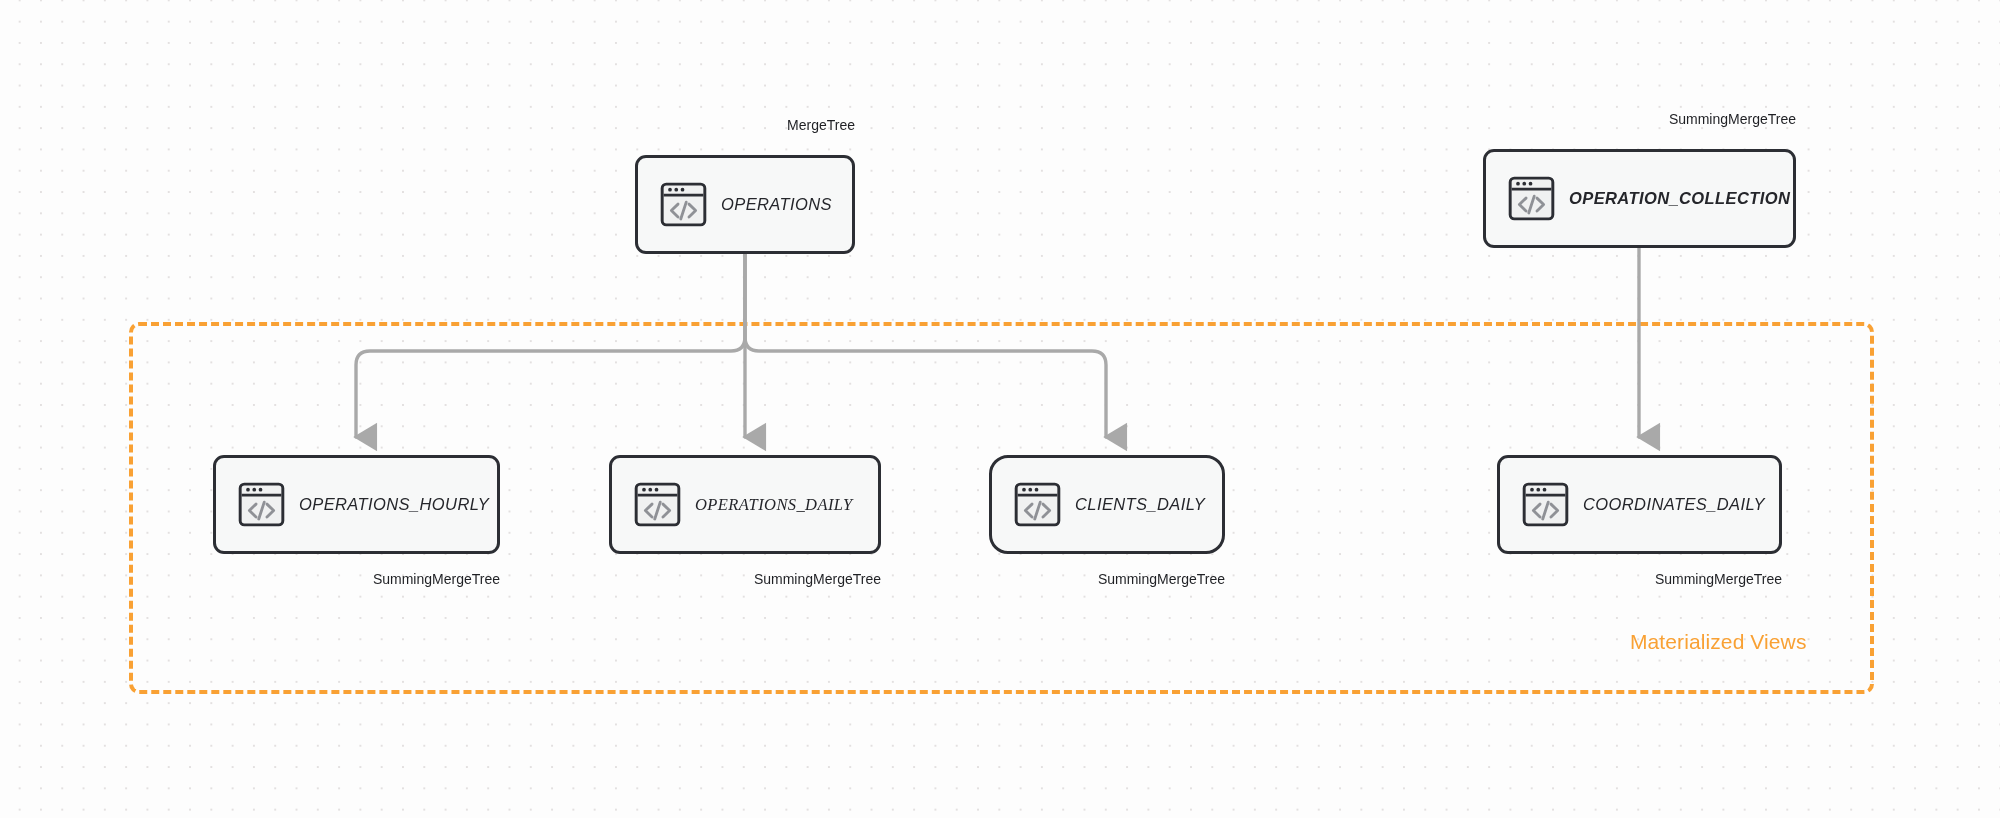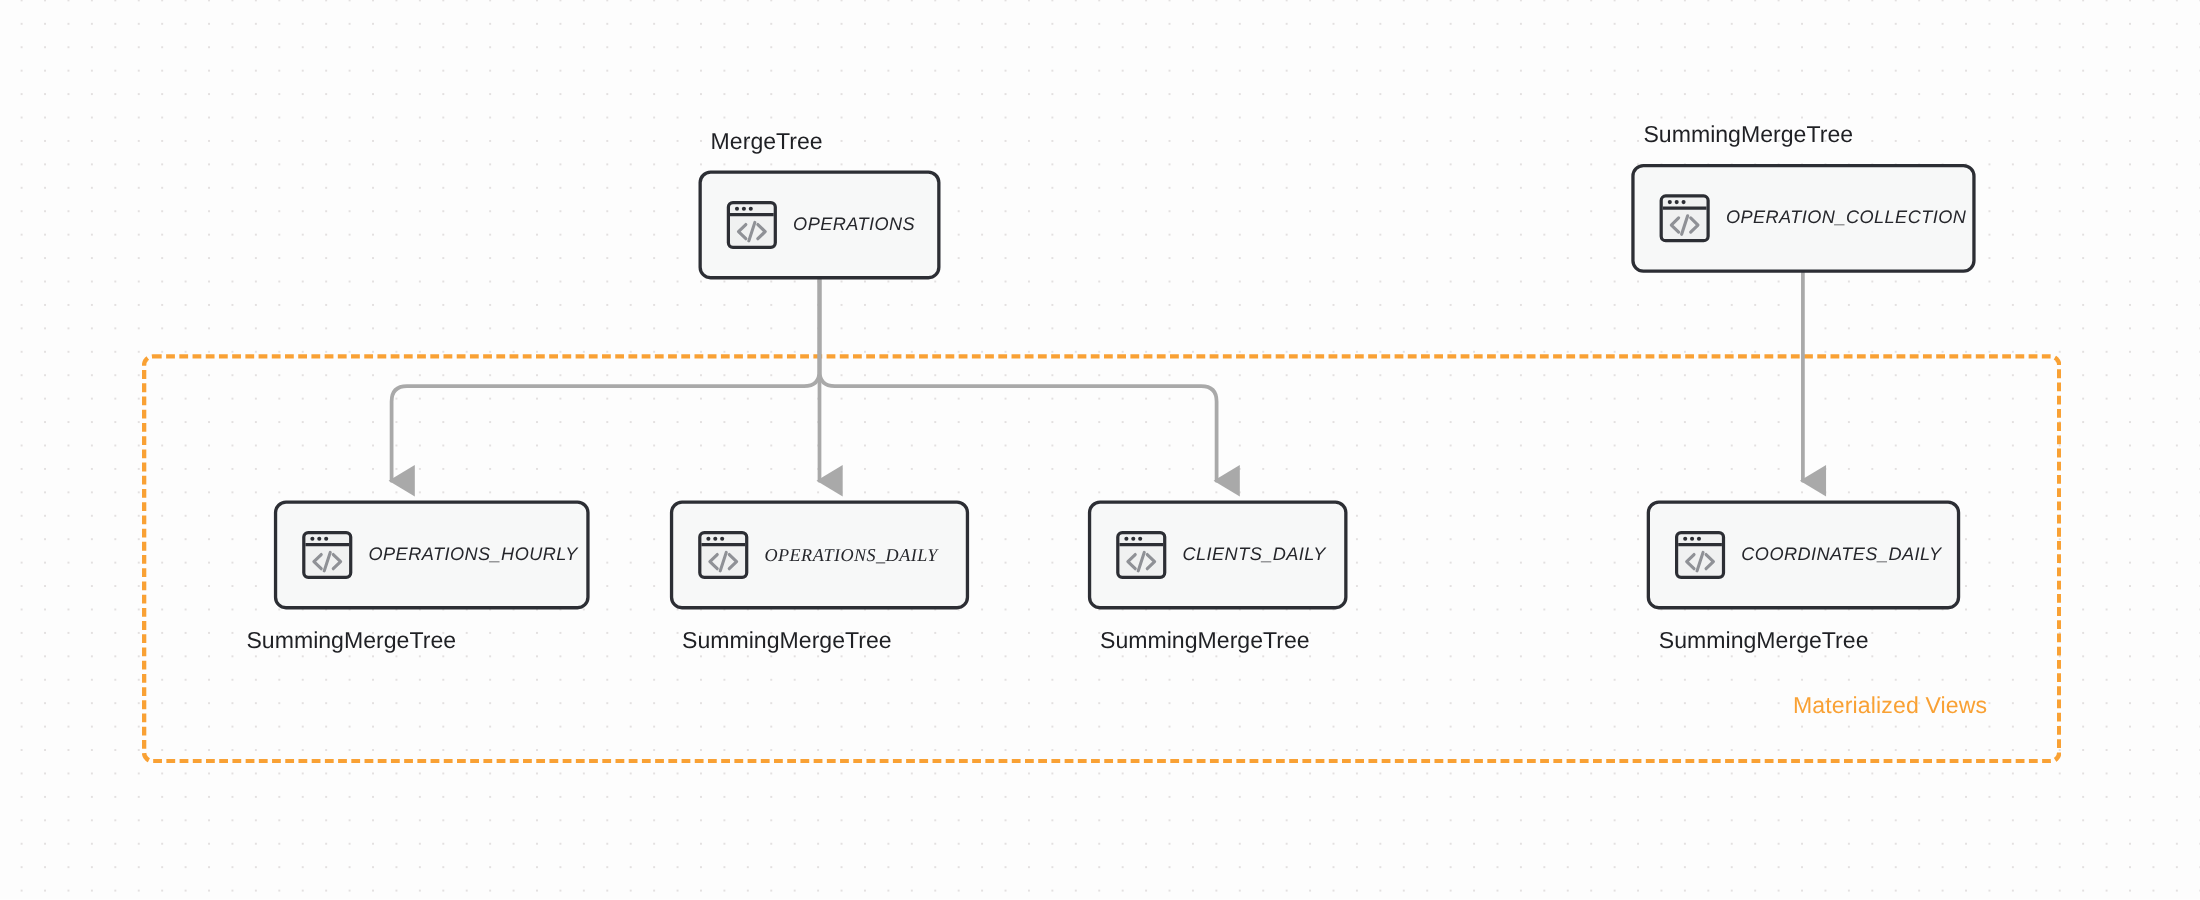--- a/index.html
+++ b/index.html
@@ -63,24 +63,24 @@
   }
   .node-label {
     font-size: 16.5px;
     font-style: italic;
     color: #25262b;
     letter-spacing: 0.4px;
     white-space: nowrap;
   }
   .engine-label {
     position: absolute;
-    left: 11px;
+    left: 0;
     width: 100%;
-    text-align: left;
-    font-size: 21px;
+    text-align: right;
+    font-size: 14px;
     color: #1f2024;
     white-space: nowrap;
   }
   .engine-label.above { }
   .engine-label.below { }
 
   
   .code-icon {
     width: 47px;
     height: 45px;
@@ -123,37 +123,37 @@
             <circle cx="23.0" cy="7.9" r="1.9" fill="#2c2e34"></circle>
             <path d="M 18.4 22.6 L 11.6 29.2 L 18.4 35.8" fill="none" stroke="#8f9196" stroke-width="2.9" stroke-linecap="round" stroke-linejoin="round"></path>
             <path d="M 29.6 22.6 L 36.4 29.2 L 29.6 35.8" fill="none" stroke="#8f9196" stroke-width="2.9" stroke-linecap="round" stroke-linejoin="round"></path>
             <line x1="26.8" y1="20.6" x2="21.2" y2="37.8" stroke="#8f9196" stroke-width="2.9" stroke-linecap="round"></line>
           </svg>
           <span class="node-label">OPERATIONS</span>
         </div>
         <div class="engine-label above" style="top: -38px;">MergeTree</div>
       </div>
       <div class="node" style="left: 1483px; top: 149px; width: 313px; height: 99px;">
-        <div class="node-card" style="width: 313px; height: 99px; top: 0px;">
+        <div class="node-card" style="width: 313px; height: 99px; top: 0px; font-weight: bold;">
           <svg class="code-icon" viewBox="0 0 48 46">
             <rect x="2.2" y="2.2" width="43.6" height="41.6" rx="4.2" ry="4.2" fill="#f0f1f1" stroke="#2c2e34" stroke-width="3"></rect>
             <line x1="3.7" y1="13.4" x2="44.3" y2="13.4" stroke="#2c2e34" stroke-width="3"></line>
             <circle cx="10.2" cy="7.9" r="1.9" fill="#2c2e34"></circle>
             <circle cx="16.6" cy="7.9" r="1.9" fill="#2c2e34"></circle>
             <circle cx="23.0" cy="7.9" r="1.9" fill="#2c2e34"></circle>
             <path d="M 18.4 22.6 L 11.6 29.2 L 18.4 35.8" fill="none" stroke="#8f9196" stroke-width="2.9" stroke-linecap="round" stroke-linejoin="round"></path>
             <path d="M 29.6 22.6 L 36.4 29.2 L 29.6 35.8" fill="none" stroke="#8f9196" stroke-width="2.9" stroke-linecap="round" stroke-linejoin="round"></path>
             <line x1="26.8" y1="20.6" x2="21.2" y2="37.8" stroke="#8f9196" stroke-width="2.9" stroke-linecap="round"></line>
           </svg>
           <span class="node-label">OPERATION_COLLECTION</span>
         </div>
         <div class="engine-label above" style="top: -38px;">SummingMergeTree</div>
       </div>
       <div class="node" style="left: 213px; top: 455px; width: 287px; height: 99px;">
-        <div class="node-card" style="width: 287px; height: 99px; top: 0px; margin-left: 36px;">
+        <div class="node-card" style="width: 287px; height: 99px; top: 0px;">
           <svg class="code-icon" viewBox="0 0 48 46">
             <rect x="2.2" y="2.2" width="43.6" height="41.6" rx="4.2" ry="4.2" fill="#f0f1f1" stroke="#2c2e34" stroke-width="3"></rect>
             <line x1="3.7" y1="13.4" x2="44.3" y2="13.4" stroke="#2c2e34" stroke-width="3"></line>
             <circle cx="10.2" cy="7.9" r="1.9" fill="#2c2e34"></circle>
             <circle cx="16.6" cy="7.9" r="1.9" fill="#2c2e34"></circle>
             <circle cx="23.0" cy="7.9" r="1.9" fill="#2c2e34"></circle>
             <path d="M 18.4 22.6 L 11.6 29.2 L 18.4 35.8" fill="none" stroke="#8f9196" stroke-width="2.9" stroke-linecap="round" stroke-linejoin="round"></path>
             <path d="M 29.6 22.6 L 36.4 29.2 L 29.6 35.8" fill="none" stroke="#8f9196" stroke-width="2.9" stroke-linecap="round" stroke-linejoin="round"></path>
             <line x1="26.8" y1="20.6" x2="21.2" y2="37.8" stroke="#8f9196" stroke-width="2.9" stroke-linecap="round"></line>
           </svg>
@@ -171,21 +171,21 @@
             <circle cx="23.0" cy="7.9" r="1.9" fill="#2c2e34"></circle>
             <path d="M 18.4 22.6 L 11.6 29.2 L 18.4 35.8" fill="none" stroke="#8f9196" stroke-width="2.9" stroke-linecap="round" stroke-linejoin="round"></path>
             <path d="M 29.6 22.6 L 36.4 29.2 L 29.6 35.8" fill="none" stroke="#8f9196" stroke-width="2.9" stroke-linecap="round" stroke-linejoin="round"></path>
             <line x1="26.8" y1="20.6" x2="21.2" y2="37.8" stroke="#8f9196" stroke-width="2.9" stroke-linecap="round"></line>
           </svg>
           <span class="node-label">OPERATIONS_DAILY</span>
         </div>
         <div class="engine-label below" style="top: 116px;">SummingMergeTree</div>
       </div>
       <div class="node" style="left: 989px; top: 455px; width: 236px; height: 99px;">
-        <div class="node-card" style="width: 236px; height: 99px; top: 0px;">
+        <div class="node-card" style="width: 236px; height: 99px; top: 0px; border-radius: 19px;">
           <svg class="code-icon" viewBox="0 0 48 46">
             <rect x="2.2" y="2.2" width="43.6" height="41.6" rx="4.2" ry="4.2" fill="#f0f1f1" stroke="#2c2e34" stroke-width="3"></rect>
             <line x1="3.7" y1="13.4" x2="44.3" y2="13.4" stroke="#2c2e34" stroke-width="3"></line>
             <circle cx="10.2" cy="7.9" r="1.9" fill="#2c2e34"></circle>
             <circle cx="16.6" cy="7.9" r="1.9" fill="#2c2e34"></circle>
             <circle cx="23.0" cy="7.9" r="1.9" fill="#2c2e34"></circle>
             <path d="M 18.4 22.6 L 11.6 29.2 L 18.4 35.8" fill="none" stroke="#8f9196" stroke-width="2.9" stroke-linecap="round" stroke-linejoin="round"></path>
             <path d="M 29.6 22.6 L 36.4 29.2 L 29.6 35.8" fill="none" stroke="#8f9196" stroke-width="2.9" stroke-linecap="round" stroke-linejoin="round"></path>
             <line x1="26.8" y1="20.6" x2="21.2" y2="37.8" stroke="#8f9196" stroke-width="2.9" stroke-linecap="round"></line>
           </svg>

